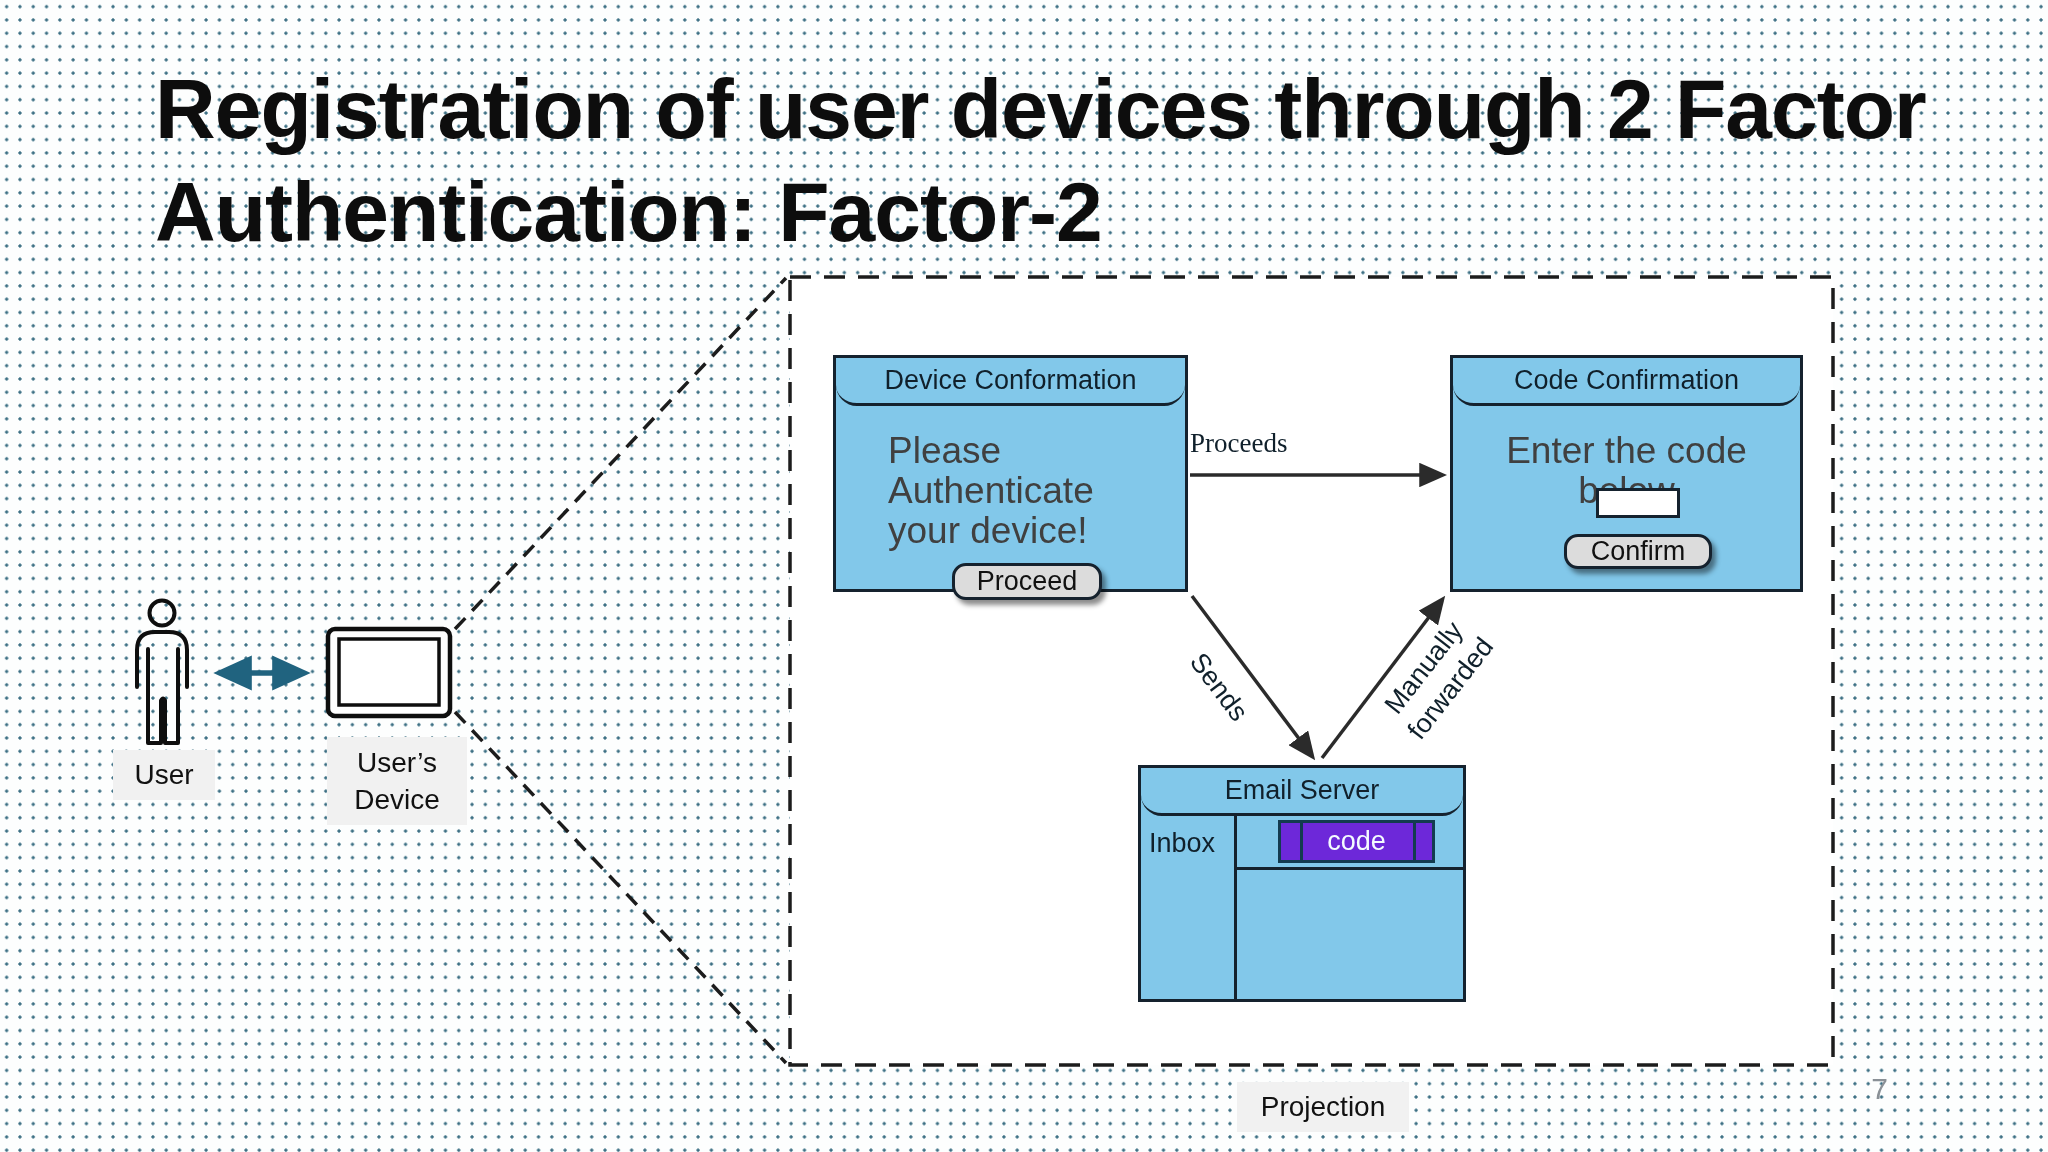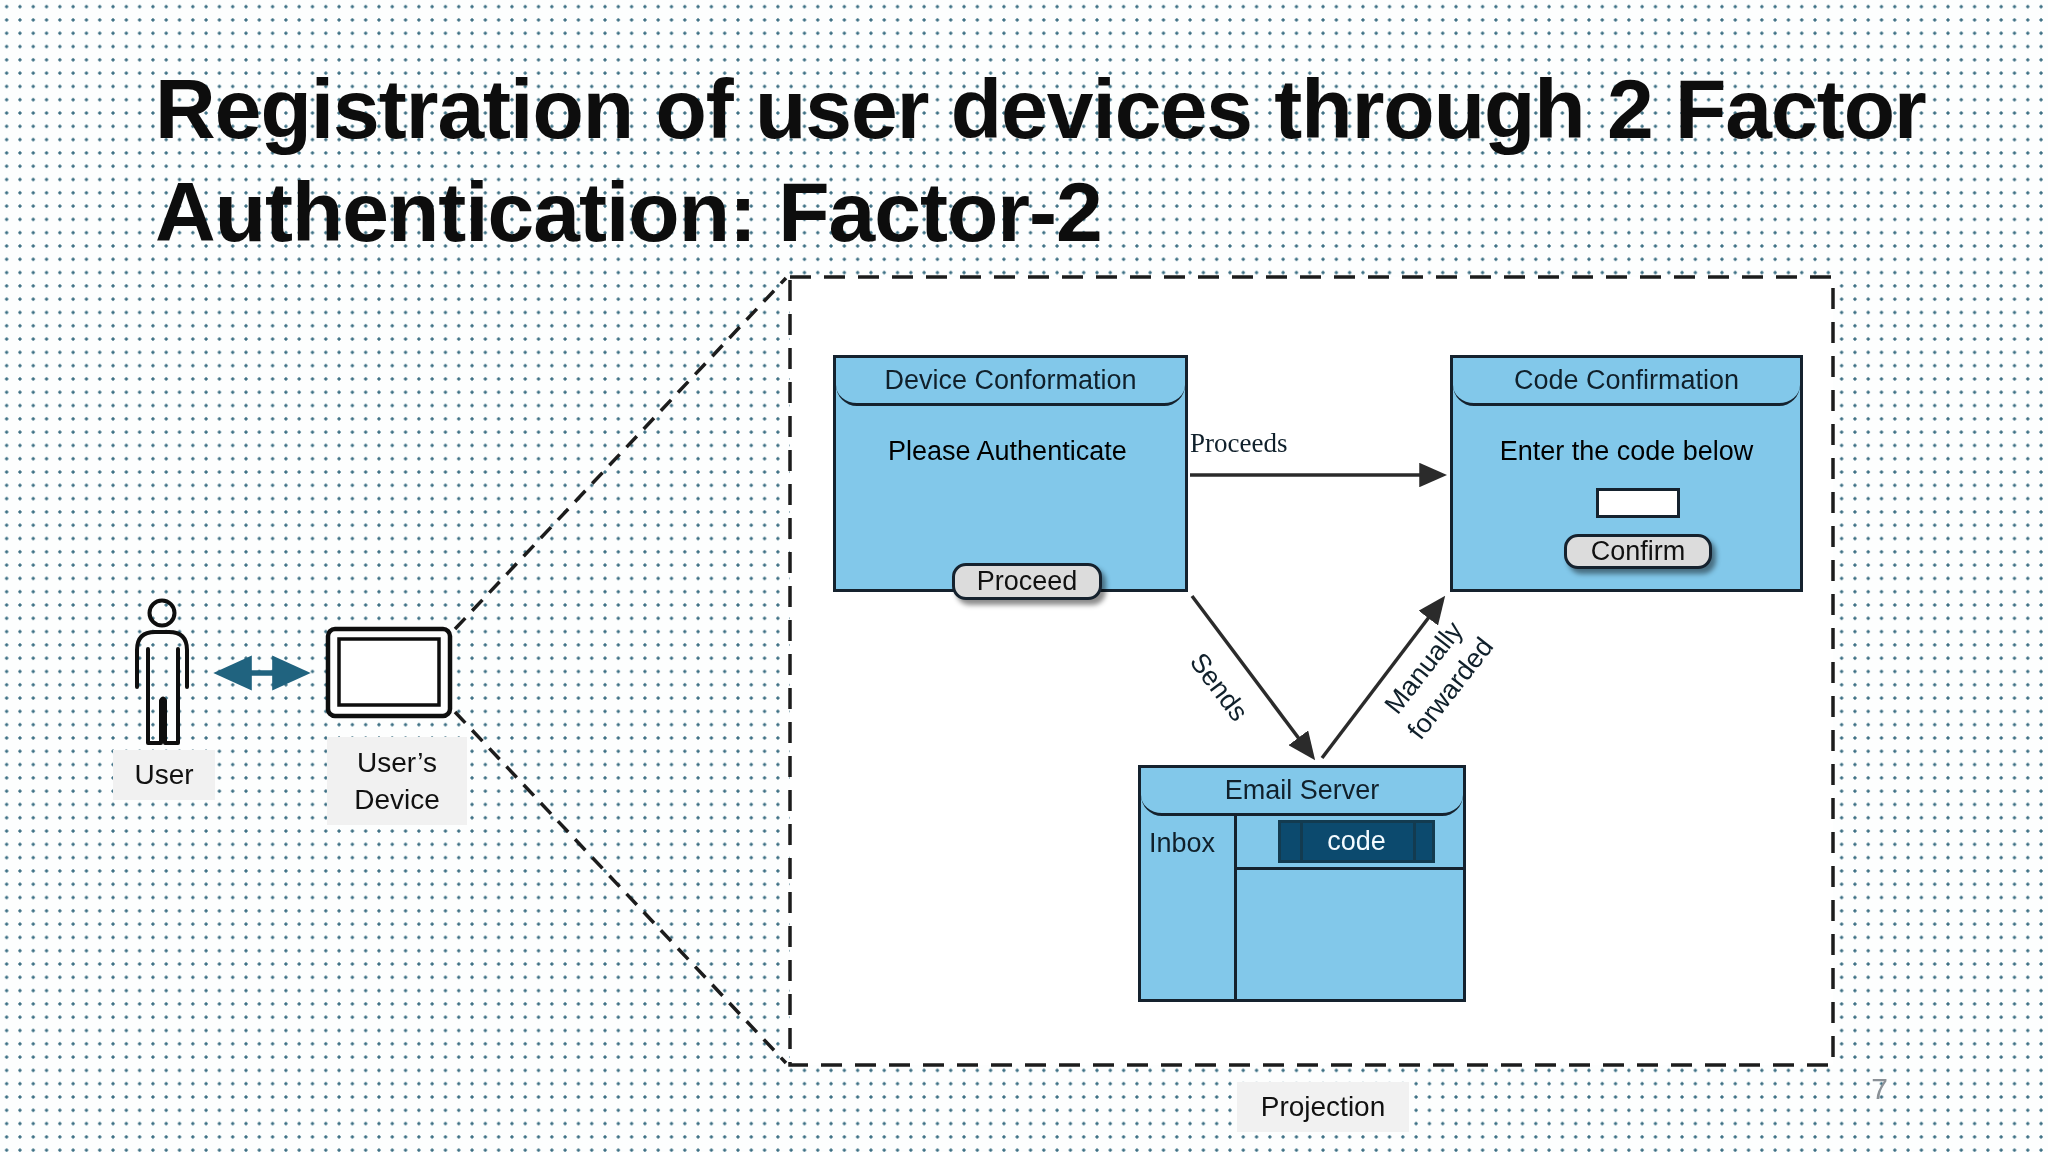--- a/index.html
+++ b/index.html
@@ -20,42 +20,42 @@
   #lines{left:0;top:0;width:2048px;height:1152px;pointer-events:none;}
   
   .panel{
     background:#82c8ea;border:3px solid #15222e;box-sizing:border-box;
   }
   .panel .panel-header{
     height:45px;border-bottom:3px solid #15222e;display:flex;
     align-items:center;justify-content:center;font-size:27px;color:#10202b;border-radius:21px;
   }
   .panel .panel-body{position:relative;height:calc(100% - 48px);}
-  .msg{font-size:27px;color:#000000;line-height:40px;}
+  .msg{font-size:37px;color:#404040;line-height:40px;}
   .btn{
     position:absolute;background:#dcdcdc;border:3px solid #15222e;border-radius:14px;
     box-sizing:border-box;display:flex;align-items:center;justify-content:center;
     font-size:27px;color:#111;box-shadow:4px 5px 5px rgba(0,0,0,0.45);
   }
   .code-input{
     position:absolute;background:#ffffff;border:3px solid #15222e;box-sizing:border-box;
   }
   
   .tag{
     background:#f1f1f1;display:flex;align-items:center;justify-content:center;
     font-size:28px;color:#111;text-align:center;
   }
   
   .es-content{position:relative;height:calc(100% - 48px);}
   .es-vline{position:absolute;left:93px;top:0;bottom:0;width:3px;background:#15222e;}
   .es-hline{position:absolute;left:96px;right:0;top:51px;height:3px;background:#15222e;}
   .es-inbox{position:absolute;left:8px;top:12px;font-size:27px;color:#10202b;}
   .code-pill{
     position:absolute;left:137px;top:4px;width:157px;height:43px;
-    background:#0c4a6e;border:3px solid #133b50;box-sizing:border-box;
+    background:#6d28d9;border:3px solid #133b50;box-sizing:border-box;
     display:flex;align-items:center;justify-content:center;
     font-size:27px;color:#f4fbff;
   }
   .code-pill::before,.code-pill::after{
     content:"";position:absolute;top:0;bottom:0;width:3px;background:#133b50;
   }
   .code-pill::before{left:19px;}
   .code-pill::after{right:16px;}
   
   .flow-label{font-size:27px;color:#10202b;}
@@ -121,20 +121,21 @@
   <span>Device</span>
 </div>
 
 <div class="abs panel" style="left:833px;top:355px;width:355px;height:237px;">
   <div class="panel-header">
     <span>Device Conformation</span>
   </div>
   <div class="panel-body">
     <div class="msg abs" style="left:52px;top:25px;">
       <div>Please Authenticate</div>
+      <div>your device!</div>
     </div>
     <div class="btn" style="left:116px;top:157px;width:150px;height:37px;">
       <span>Proceed</span>
     </div>
   </div>
 </div>
 
 <div class="abs panel" style="left:1450px;top:355px;width:353px;height:237px;">
   <div class="panel-header">
     <span>Code Confirmation</span>

